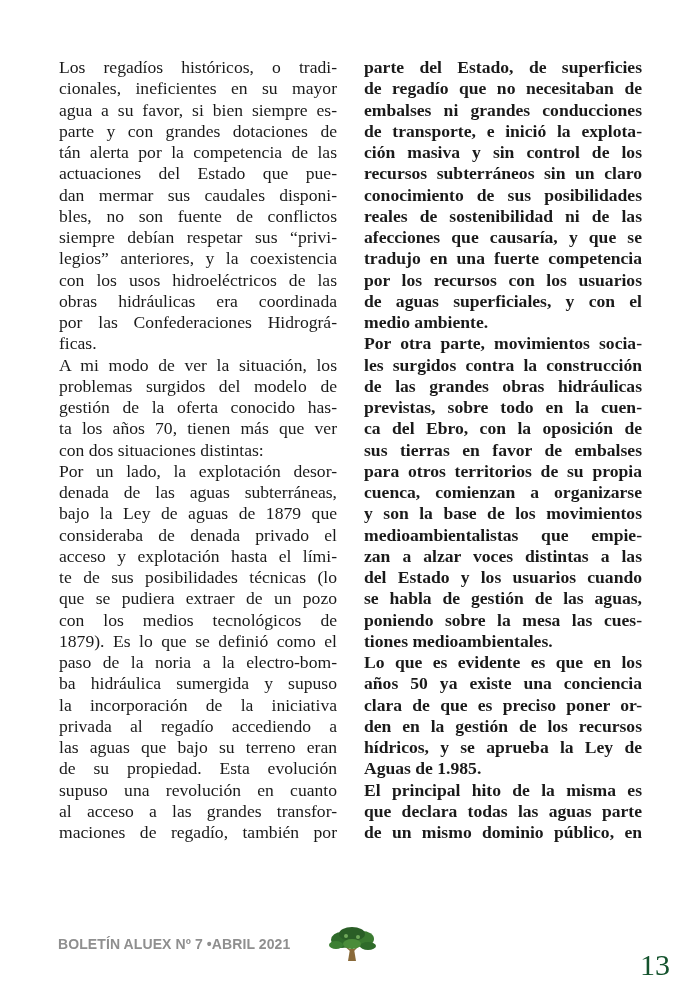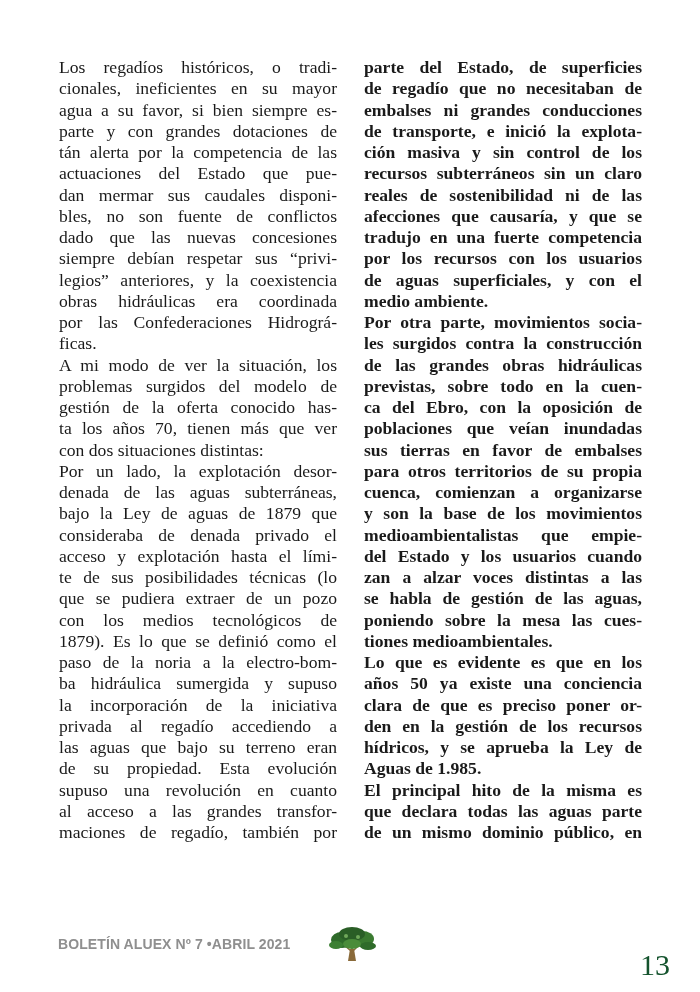--- a/index.html
+++ b/index.html
@@ -32,23 +32,23 @@
 <div class="page">
   <div class="col left" id="col-left">
       <span class="line">Los regadíos históricos, o tradi-</span>
       <span class="line">cionales, ineficientes en su mayor</span>
       <span class="line">agua a su favor, si bien siempre es-</span>
       <span class="line">parte y con grandes dotaciones de</span>
       <span class="line">tán alerta por la competencia de las</span>
       <span class="line">actuaciones del Estado que pue-</span>
       <span class="line">dan mermar sus caudales disponi-</span>
       <span class="line">bles, no son fuente de conflictos</span>
-      <span class="line">dado que las nuevas concesiones</span>
       <span class="line">siempre debían respetar sus “privi-</span>
       <span class="line">legios” anteriores, y la coexistencia</span>
+      <span class="line">con los usos hidroeléctricos de las</span>
       <span class="line">obras hidráulicas era coordinada</span>
       <span class="line">por las Confederaciones Hidrográ-</span>
       <span class="line last">ficas.</span>
       <span class="line">A mi modo de ver la situación, los</span>
       <span class="line">problemas surgidos del modelo de</span>
       <span class="line">gestión de la oferta conocido has-</span>
       <span class="line">ta los años 70, tienen más que ver</span>
       <span class="line last">con dos situaciones distintas:</span>
       <span class="line">Por un lado, la explotación desor-</span>
       <span class="line">denada de las aguas subterráneas,</span>
@@ -69,39 +69,39 @@
       <span class="line">al acceso a las grandes transfor-</span>
       <span class="line">maciones de regadío, también por</span>
     </div>
   <div class="col right" id="col-right">
       <span class="line">parte del Estado, de superficies</span>
       <span class="line">de regadío que no necesitaban de</span>
       <span class="line">embalses ni grandes conducciones</span>
       <span class="line">de transporte, e inició la explota-</span>
       <span class="line">ción masiva y sin control de los</span>
       <span class="line">recursos subterráneos sin un claro</span>
+      <span class="line">conocimiento de sus posibilidades</span>
       <span class="line">reales de sostenibilidad ni de las</span>
       <span class="line">afecciones que causaría, y que se</span>
       <span class="line">tradujo en una fuerte competencia</span>
       <span class="line">por los recursos con los usuarios</span>
       <span class="line">de aguas superficiales, y con el</span>
       <span class="line last">medio ambiente.</span>
       <span class="line">Por otra parte, movimientos socia-</span>
       <span class="line">les surgidos contra la construcción</span>
       <span class="line">de las grandes obras hidráulicas</span>
       <span class="line">previstas, sobre todo en la cuen-</span>
       <span class="line">ca del Ebro, con la oposición de</span>
-      <span class="line">poblaciones que veían inundadas</span>
       <span class="line">sus tierras en favor de embalses</span>
       <span class="line">para otros territorios de su propia</span>
       <span class="line">cuenca, comienzan a organizarse</span>
       <span class="line">y son la base de los movimientos</span>
       <span class="line">medioambientalistas que empie-</span>
+      <span class="line">zan a alzar voces distintas a las</span>
       <span class="line">del Estado y los usuarios cuando</span>
-      <span class="line">zan a alzar voces distintas a las</span>
       <span class="line">se habla de gestión de las aguas,</span>
       <span class="line">poniendo sobre la mesa las cues-</span>
       <span class="line last">tiones medioambientales.</span>
       <span class="line">Lo que es evidente es que en los</span>
       <span class="line">años 50 ya existe una conciencia</span>
       <span class="line">clara de que es preciso poner or-</span>
       <span class="line">den en la gestión de los recursos</span>
       <span class="line">hídricos, y se aprueba la Ley de</span>
       <span class="line last">Aguas de 1.985.</span>
       <span class="line">El principal hito de la misma es</span>

